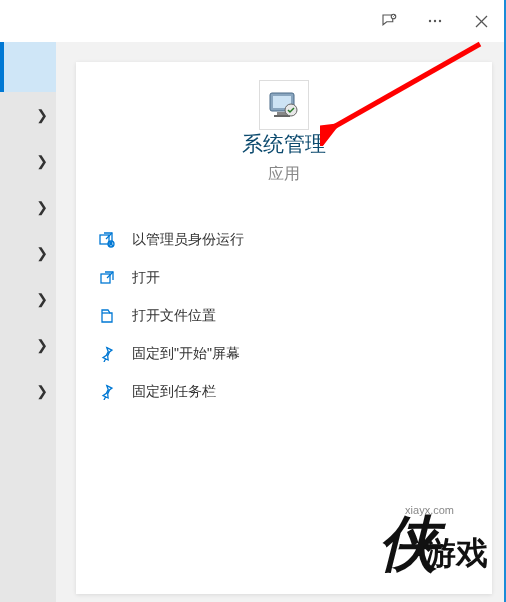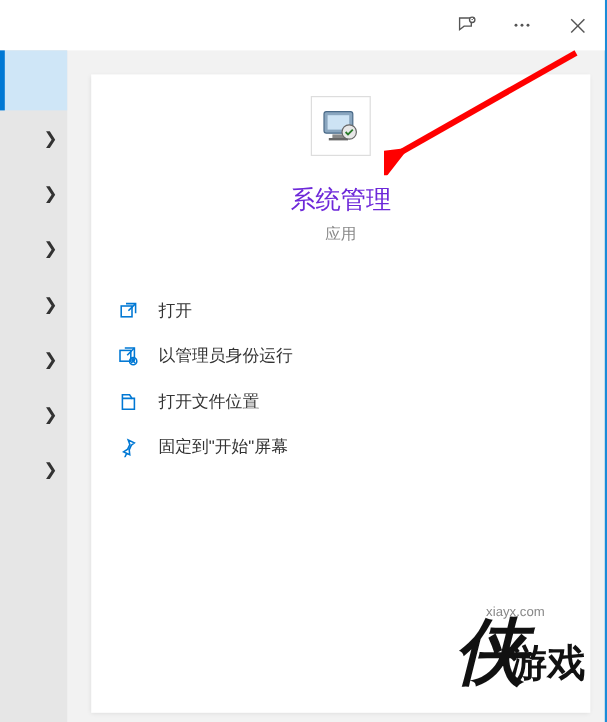--- a/index.html
+++ b/index.html
@@ -76,28 +76,27 @@
     .app-tile {
       width: 50px;
       height: 50px;
       margin: 0 auto;
       border: 1px solid #ddd;
       display: flex;
       align-items: center;
       justify-content: center;
     }
     .app-title {
-      margin-top: 22px;
       font-size: 21px;
       font-weight: 400;
-      color: #6d28d9;
+      color: #0c4a6e;
     }
     .app-subtitle {
       margin-top: 6px;
-      font-size: 13px;
+      font-size: 16px;
       color: #888;
     }
     .menu {
       margin-top: 36px;
     }
     .menu-item {
       height: 38px;
       display: flex;
       align-items: center;
       padding-left: 22px;
@@ -194,56 +193,64 @@
       </svg>
     </div>
     <div class="app-title">系统管理</div>
     <div class="app-subtitle">应用</div>
   </div>
 
   <div class="menu">
     <div class="menu-item">
       <span class="menu-icon">
         <svg width="16" height="16" viewBox="0 0 16 16" fill="none" stroke="currentColor" stroke-width="1.3">
-          <rect x="2" y="4" width="9" height="9"></rect>
-          <path d="M6 2h8v8"></path>
-            <path d="M14 2L8 8"></path>
-        </svg>
-      </span>
-      <span class="menu-label">打开</span>
-    </div>
-    <div class="menu-item">
-      <span class="menu-icon">
-        <svg width="16" height="16" viewBox="0 0 16 16" fill="none" stroke="currentColor" stroke-width="1.3">
           <rect x="1" y="3" width="9" height="9"></rect>
           <path d="M5 1h8v8"></path>
             <path d="M13 1L7 7"></path>
           <circle cx="12" cy="12" r="3"></circle>
           <circle cx="12" cy="11" r="1" fill="currentColor"></circle>
           <path d="M10.5 14c0-1 .7-1.5 1.5-1.5s1.5.5 1.5 1.5"></path>
         </svg>
       </span>
       <span class="menu-label">以管理员身份运行</span>
     </div>
     <div class="menu-item">
       <span class="menu-icon">
         <svg width="16" height="16" viewBox="0 0 16 16" fill="none" stroke="currentColor" stroke-width="1.3">
+          <rect x="2" y="4" width="9" height="9"></rect>
+          <path d="M6 2h8v8"></path>
+            <path d="M14 2L8 8"></path>
+        </svg>
+      </span>
+      <span class="menu-label">打开</span>
+    </div>
+    <div class="menu-item">
+      <span class="menu-icon">
+        <svg width="16" height="16" viewBox="0 0 16 16" fill="none" stroke="currentColor" stroke-width="1.3">
           <path d="M3 2h6l2 3h2v9H3z"></path>
           <path d="M3 5h8"></path>
         </svg>
       </span>
       <span class="menu-label">打开文件位置</span>
     </div>
     <div class="menu-item">
       <span class="menu-icon">
         <svg width="16" height="16" viewBox="0 0 16 16" fill="none" stroke="currentColor" stroke-width="1.3">
           <path d="M10 2l4 4-3 1-3 3-1 4-2-2-3 3 3-3-2-2 4-1 3-3z" transform="rotate(-20 8 8)"></path>
         </svg>
       </span>
       <span class="menu-label">固定到"开始"屏幕</span>
+    </div>
+    <div class="menu-item">
+      <span class="menu-icon">
+        <svg width="16" height="16" viewBox="0 0 16 16" fill="none" stroke="currentColor" stroke-width="1.3">
+          <path d="M10 2l4 4-3 1-3 3-1 4-2-2-3 3 3-3-2-2 4-1 3-3z" transform="rotate(-20 8 8)"></path>
+        </svg>
+      </span>
+      <span class="menu-label">固定到任务栏</span>
     </div>
   </div>
 </div>
 
 <svg class="arrow" width="170" height="110" viewBox="0 0 170 110">
   <defs>
     <marker id="arrh" markerWidth="12" markerHeight="12" refX="2" refY="6" orient="auto">
       <path d="M12 1L0 6l12 5L8 6z" fill="#ff0000"></path>
     </marker>
   </defs>

